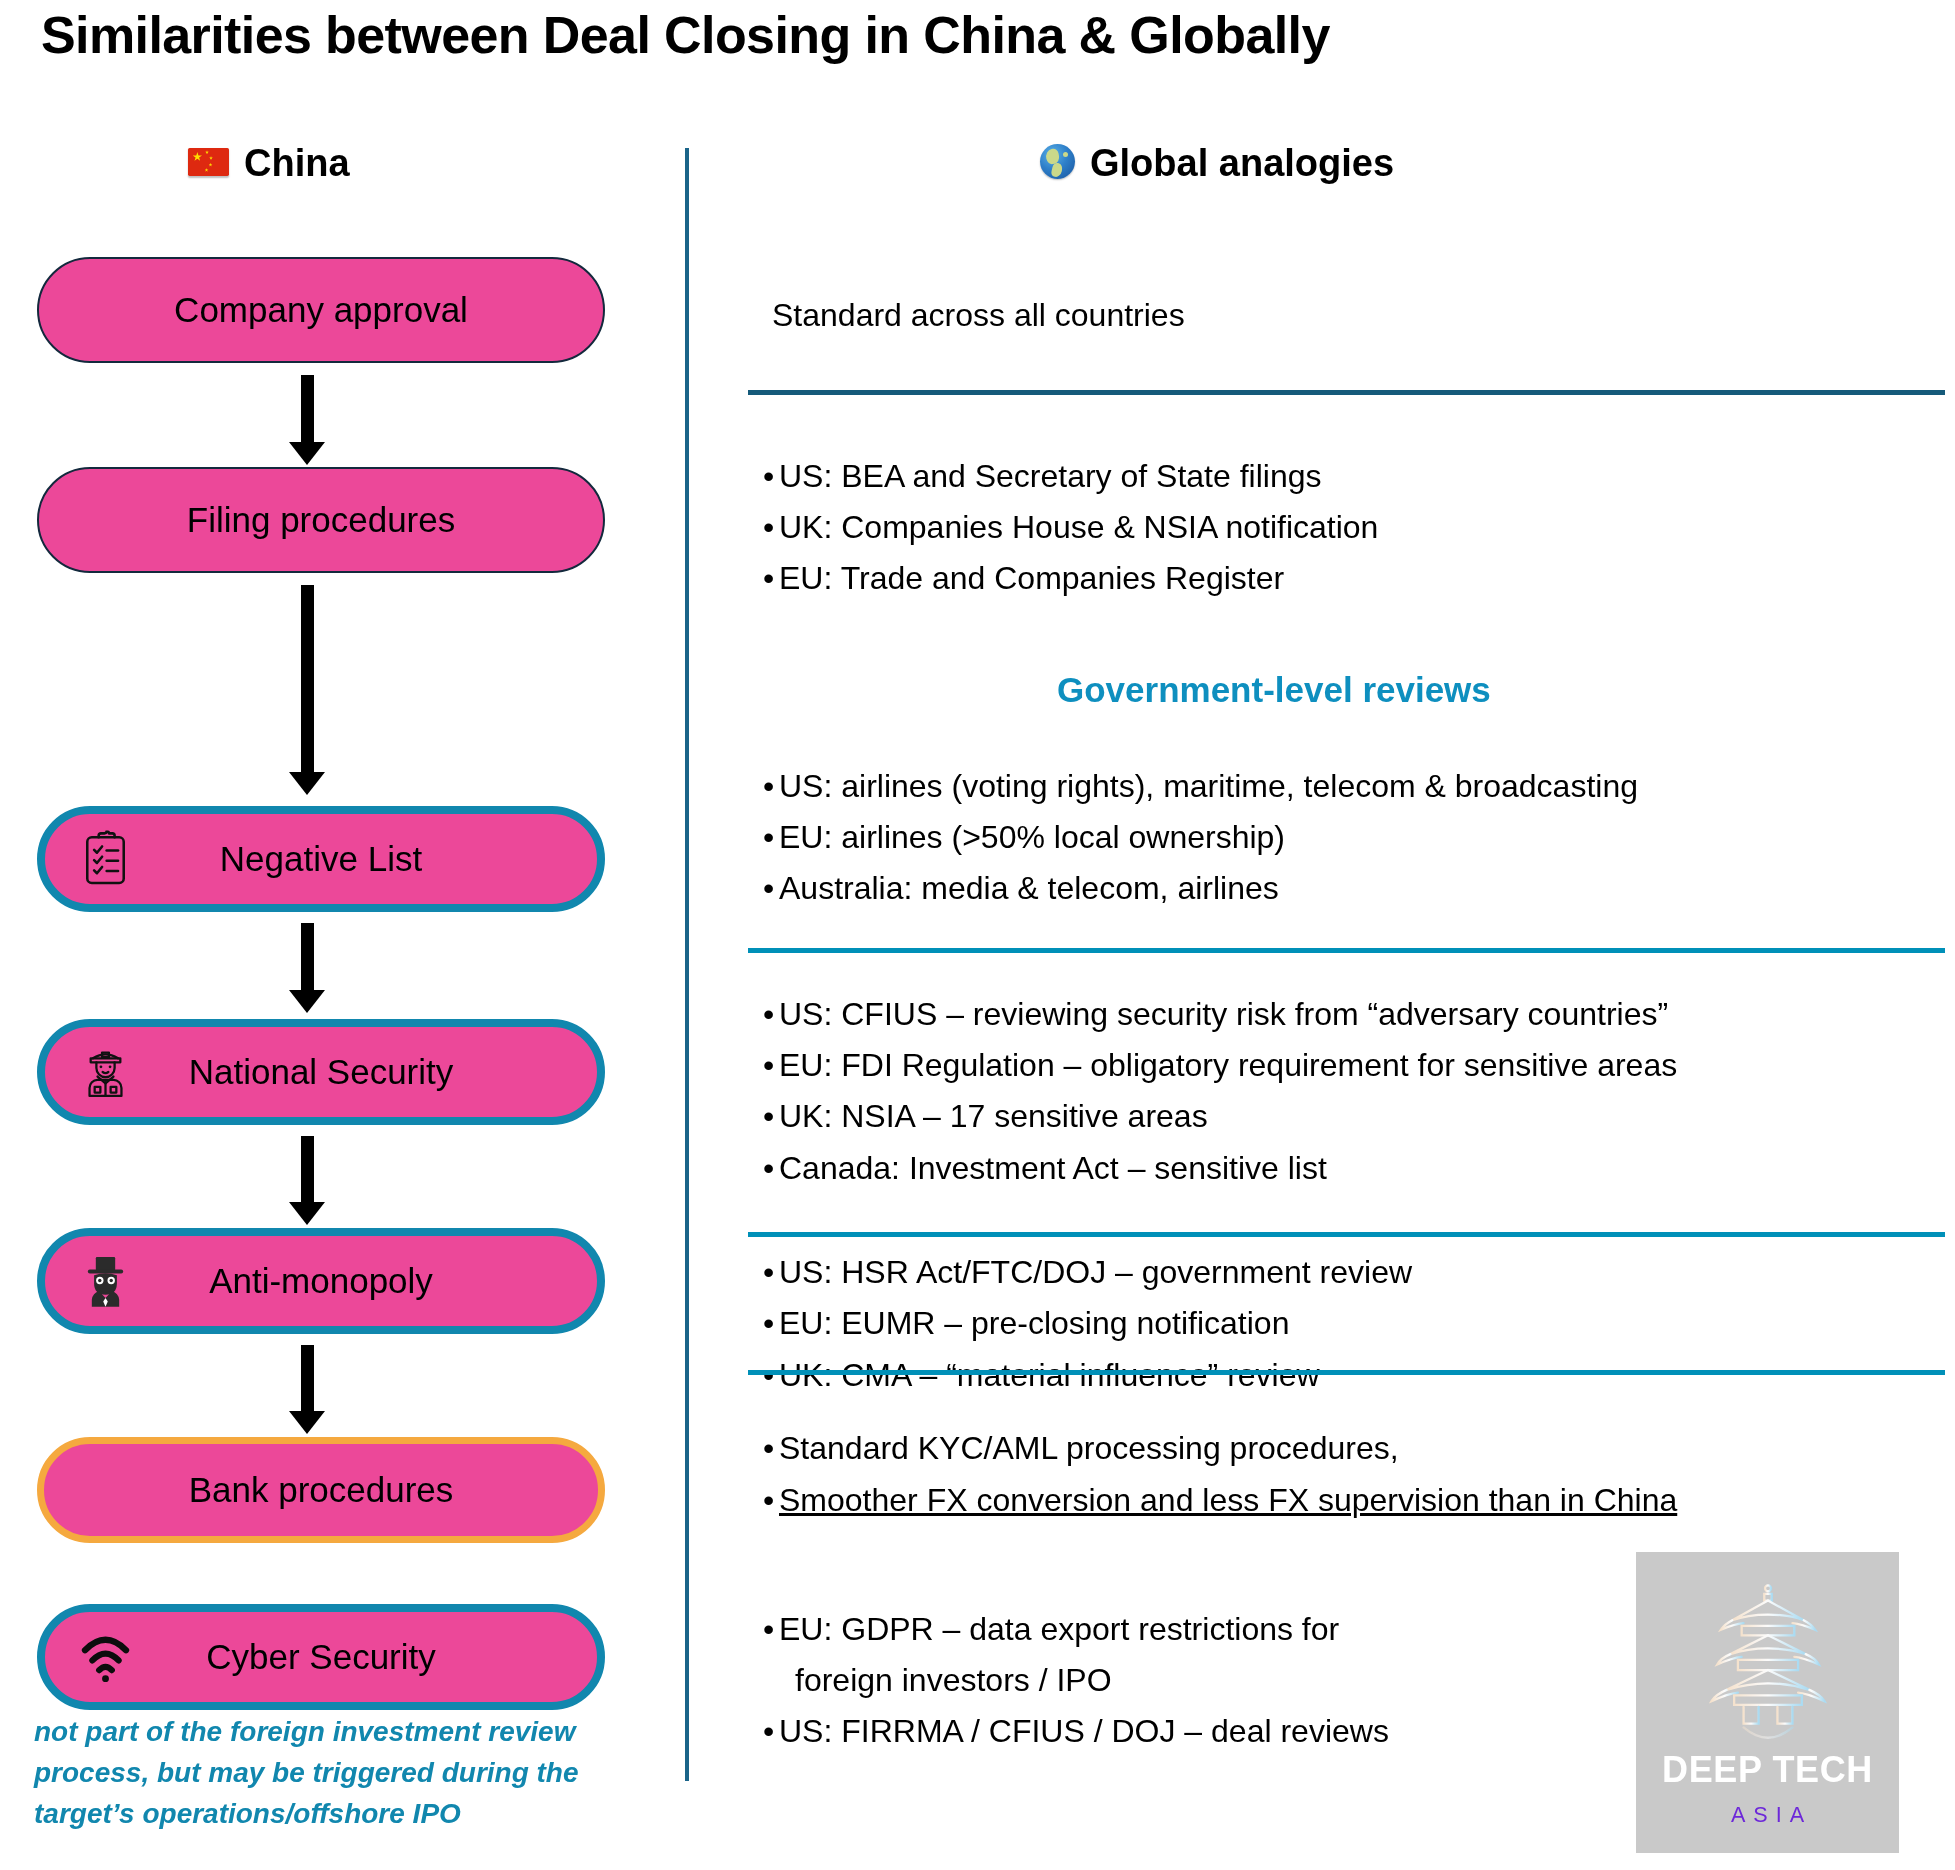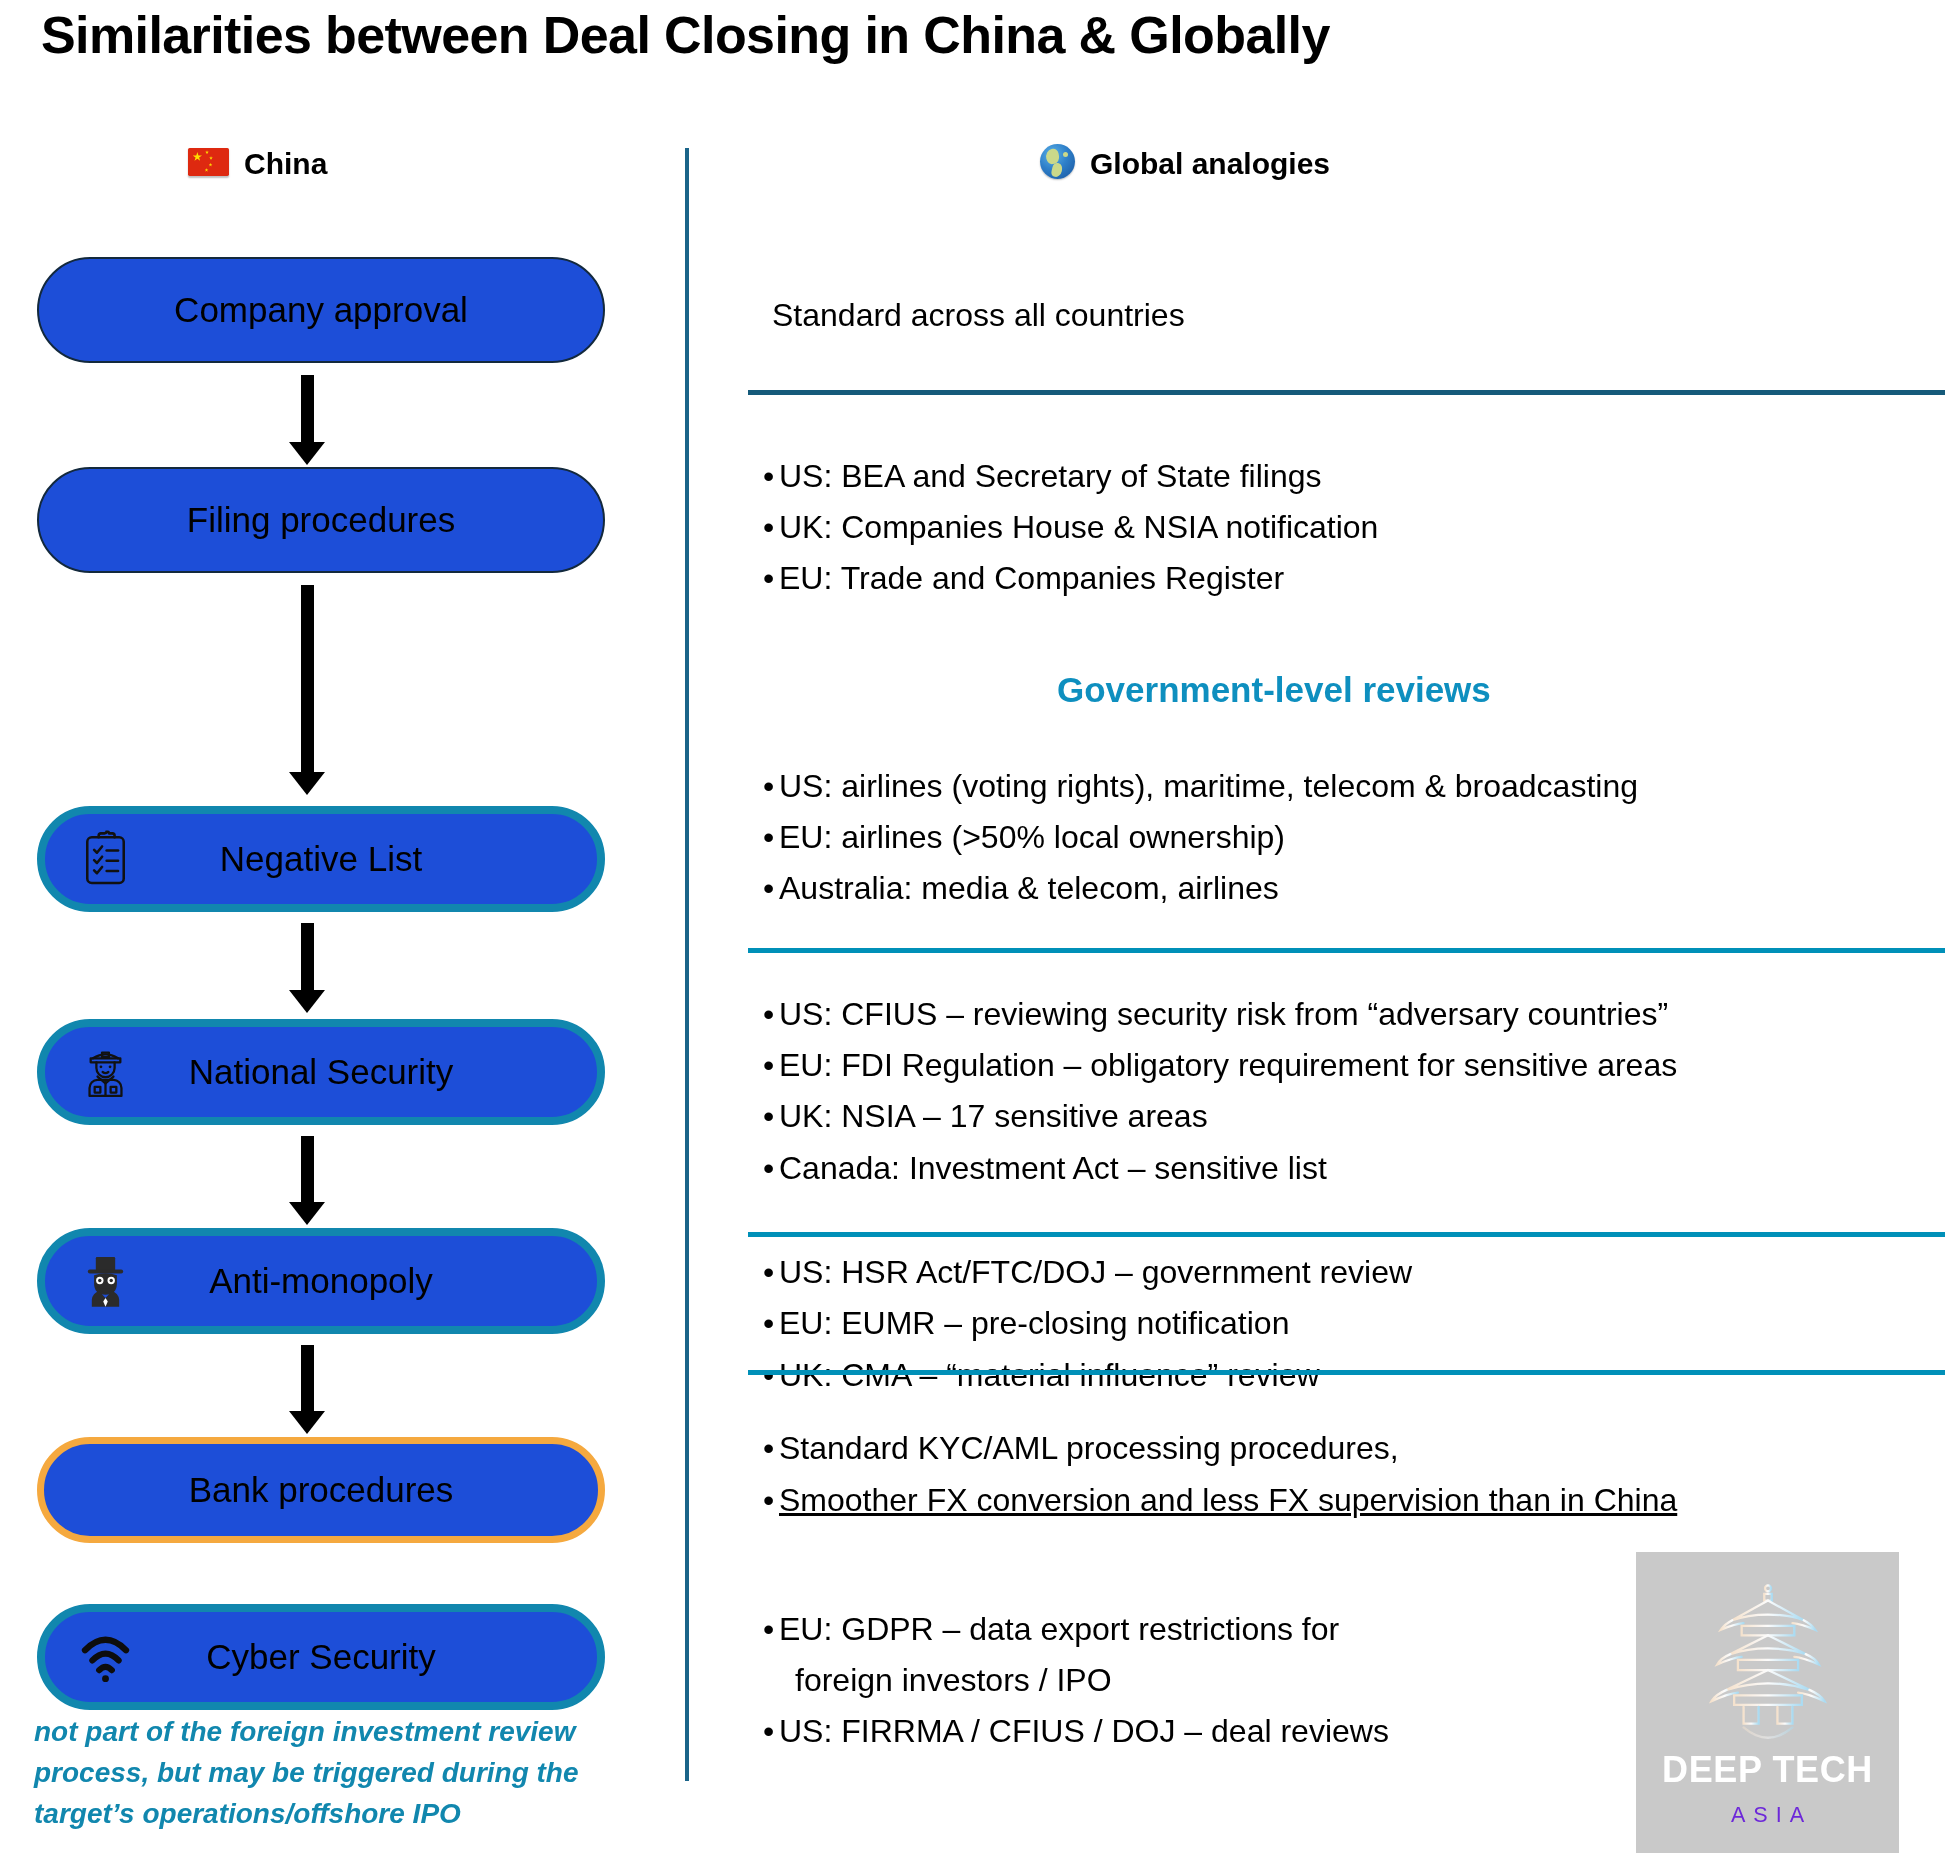--- a/index.html
+++ b/index.html
@@ -5,21 +5,21 @@
   html,body{margin:0;padding:0;background:#fff;}
   body{width:1955px;height:1871px;position:relative;overflow:hidden;
        font-family:"Liberation Sans","DejaVu Sans",sans-serif;color:#000;}
 
   
   #title{position:absolute;left:41px;top:3.4px;width:1887px;height:68px;
          font-size:52px;font-weight:bold;line-height:64px;letter-spacing:-0.6px;
          white-space:nowrap;}
 
   
-  .col-head{position:absolute;font-size:30px;font-weight:bold;line-height:45px;
+  .col-head{position:absolute;font-size:38px;font-weight:bold;line-height:45px;
             display:flex;align-items:center;gap:15px;white-space:nowrap;}
   #head-china{left:188px;top:141px;}
   #head-global{left:1040px;top:141px;}
   .head-emoji{font-size:34px;line-height:34px;}
 
   
   .flag-cn{width:41px;height:28px;background:#DE2910;border-radius:1.7px;
            position:relative;display:inline-block;box-shadow:0 1.1px 1.7px rgba(0,0,0,.25);}
   .flag-cn i{position:absolute;background:#FFDE00;display:block;}
   .star-big{width:9.7px;height:9.7px;left:4.5px;top:4.5px;
@@ -34,21 +34,21 @@
   .globe b{position:absolute;background:#CBD98A;display:block;}
   .g1{width:12.5px;height:15px;left:5.7px;top:5.1px;border-radius:60% 40% 50% 45%;transform:rotate(-12deg);}
   .g2{width:9.7px;height:13.6px;left:12px;top:19px;border-radius:45% 55% 60% 40%;transform:rotate(14deg);}
   .g3{width:5.1px;height:5.1px;left:23px;top:8px;border-radius:50%;}
 
   
   #vdiv{position:absolute;left:685px;top:148px;width:4px;height:1633px;background:#1A6489;}
 
   
   .fbox{position:absolute;left:37px;width:568px;height:106px;box-sizing:border-box;
-        border-radius:53px;background:#1d4ed8;display:flex;align-items:center;
+        border-radius:53px;background:#ec4899;display:flex;align-items:center;
         justify-content:center;font-size:35px;line-height:40px;white-space:nowrap;}
   .fbox.thin{border:2.8px solid #13293D;}
   .fbox.teal{border:8px solid #1187AE;}
   .fbox.amber{border:7.4px solid #F5A93F;}
   .fbox .bx-icon{position:absolute;left:30px;top:50%;transform:translateY(-50%);
                  width:61px;height:61px;display:flex;align-items:center;justify-content:center;}
 
   
   .arrow{position:absolute;left:301px;width:12.5px;background:#000;}
   .arrow::after{content:"";position:absolute;left:-12px;bottom:-21.6px;width:0;height:0;

